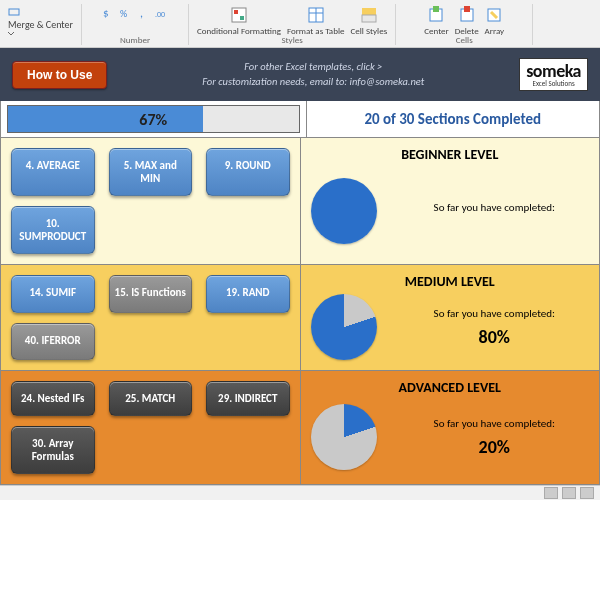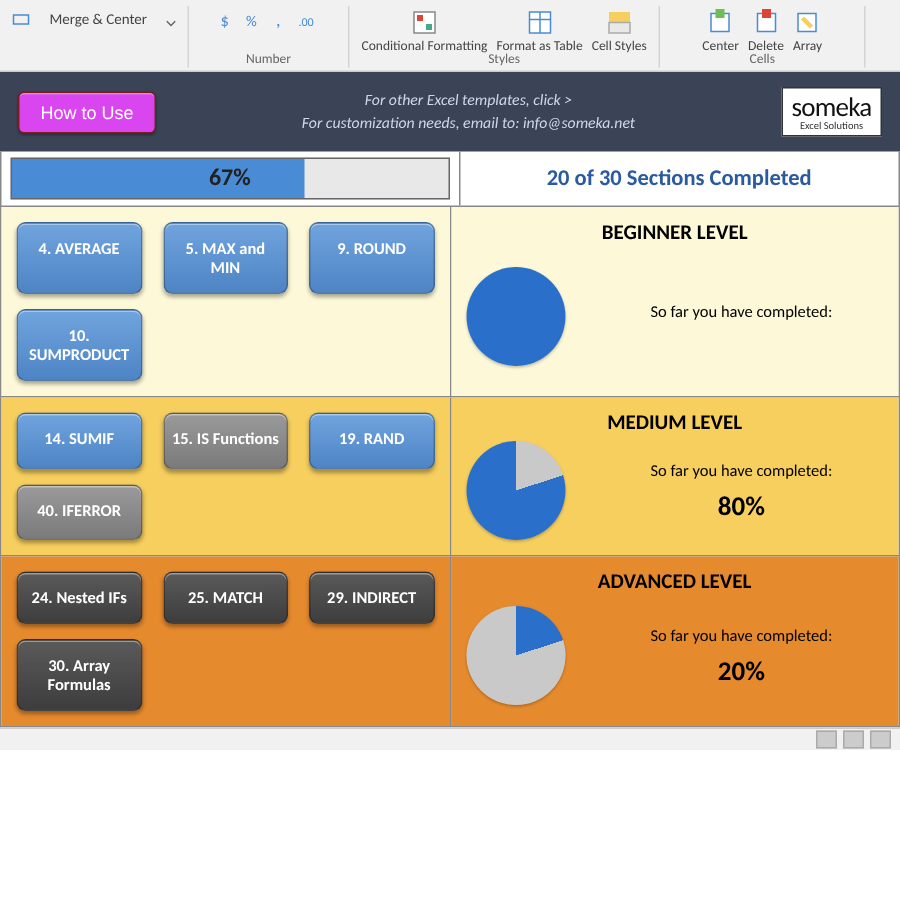--- a/index.html
+++ b/index.html
@@ -4,29 +4,29 @@
 <style>
 body { margin: 0; font-family: Calibri, Arial, sans-serif; background: #fff; width: 600px; height: 600px; overflow: hidden; font-size: 11px; }
 
 
 .ribbon { background: #f1f1f1; border-bottom: 1px solid #ccc; padding: 4px 0 2px 0; display: flex; gap: 0; }
 .ribbon-group { border-right: 1px solid #d4d4d4; padding: 0 8px; display: flex; flex-direction: column; align-items: center; min-width: 50px; }
 .ribbon-top { display: flex; gap: 6px; align-items: flex-start; height: 26px; padding-top: 2px; }
 .ribbon-label { font-size: 9px; color: #666; margin-top: 2px; text-align: center; }
 .ribbon-btn { display: flex; flex-direction: column; align-items: center; gap: 1px; font-size: 9px; color: #444; }
 .ribbon-btn svg { width: 18px; height: 18px; }
-.ribbon-small { font-size: 10px; color: #444; display: flex; align-items: flex-end; gap: 13px; }
+.ribbon-small { font-size: 10px; color: #444; display: flex; align-items: flex-start; gap: 0; flex-direction: column; }
 .dropdown-arrow { width: 6px; height: 6px; }
 
 
 .header-bar { background: #3a4456; display: flex; align-items: center; padding: 10px 12px; gap: 14px; }
-.how-to-btn { background: #d946ef; color: #fff; border: 1px solid #7a1f1f; border-radius: 4px; padding: 6px 14px; font-weight: normal; font-size: 12px; box-shadow: inset 0 1px 0 rgba(255,255,255,0.3), 0 1px 2px rgba(0,0,0,0.4); }
+.how-to-btn { background: #c2410c; color: #fff; border: 1px solid #7a1f1f; border-radius: 4px; padding: 6px 14px; font-weight: bold; font-size: 12px; box-shadow: inset 0 1px 0 rgba(255,255,255,0.3), 0 1px 2px rgba(0,0,0,0.4); }
 .header-text { flex: 1; text-align: center; color: #cfd6e6; font-style: italic; font-size: 10.5px; line-height: 1.4; }
 .logo-box { background: #fff; padding: 3px 6px; border: 1px solid #333; text-align: center; line-height: 1; }
-.logo-main { font-size: 18px; font-weight: 400; color: #111; letter-spacing: -0.5px; }
+.logo-main { font-size: 18px; font-weight: 700; color: #111; letter-spacing: -0.5px; }
 .logo-sub { font-size: 7px; color: #333; }
 
 
 .progress-row { display: flex; border: 1px solid #888; border-top: none; }
 .progress-cell { flex: 1; border-right: 1px solid #888; padding: 4px 6px; }
 .progress-bar-outer { background: #e8e8e8; height: 26px; position: relative; border: 1px solid #666; }
 .progress-bar-inner { background: #4a8bd6; height: 100%; }
 .progress-text { position: absolute; top: 50%; left: 50%; transform: translate(-50%, -50%); font-size: 16px; font-weight: bold; color: #222; }
 .summary-cell { flex: 1; display: flex; align-items: center; justify-content: center; font-size: 15px; font-weight: bold; color: #2a5aa0; }
 

